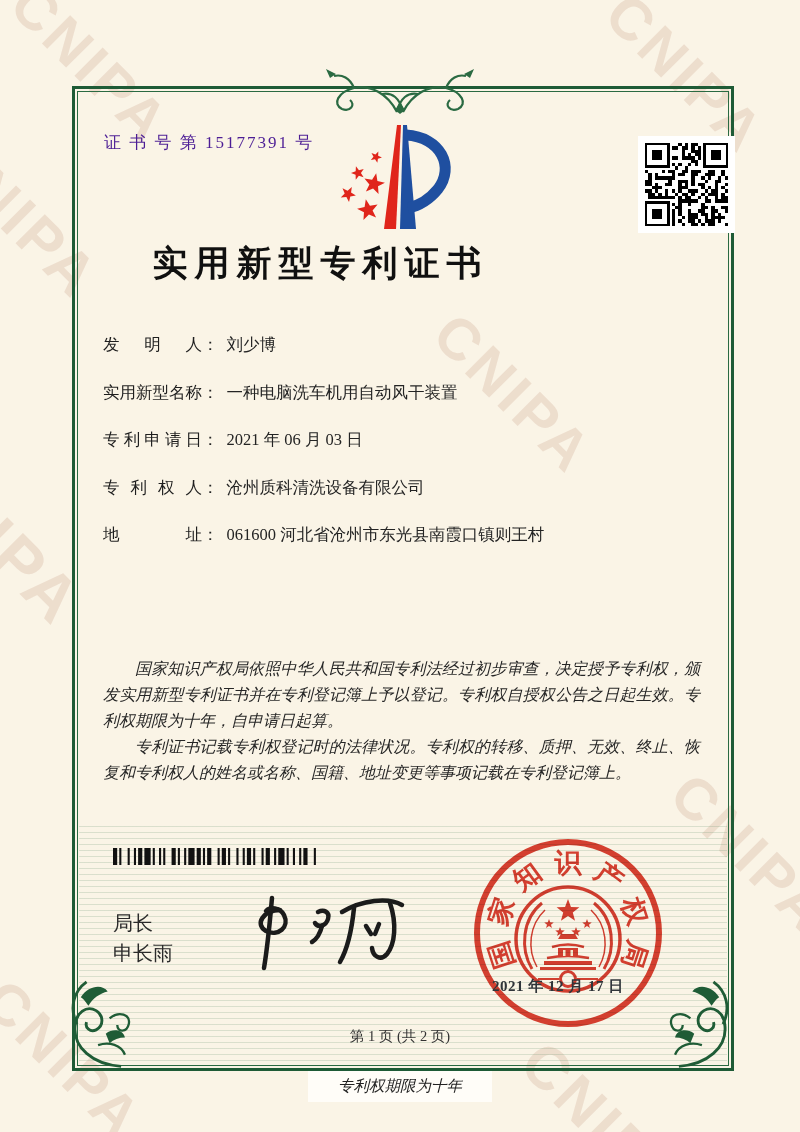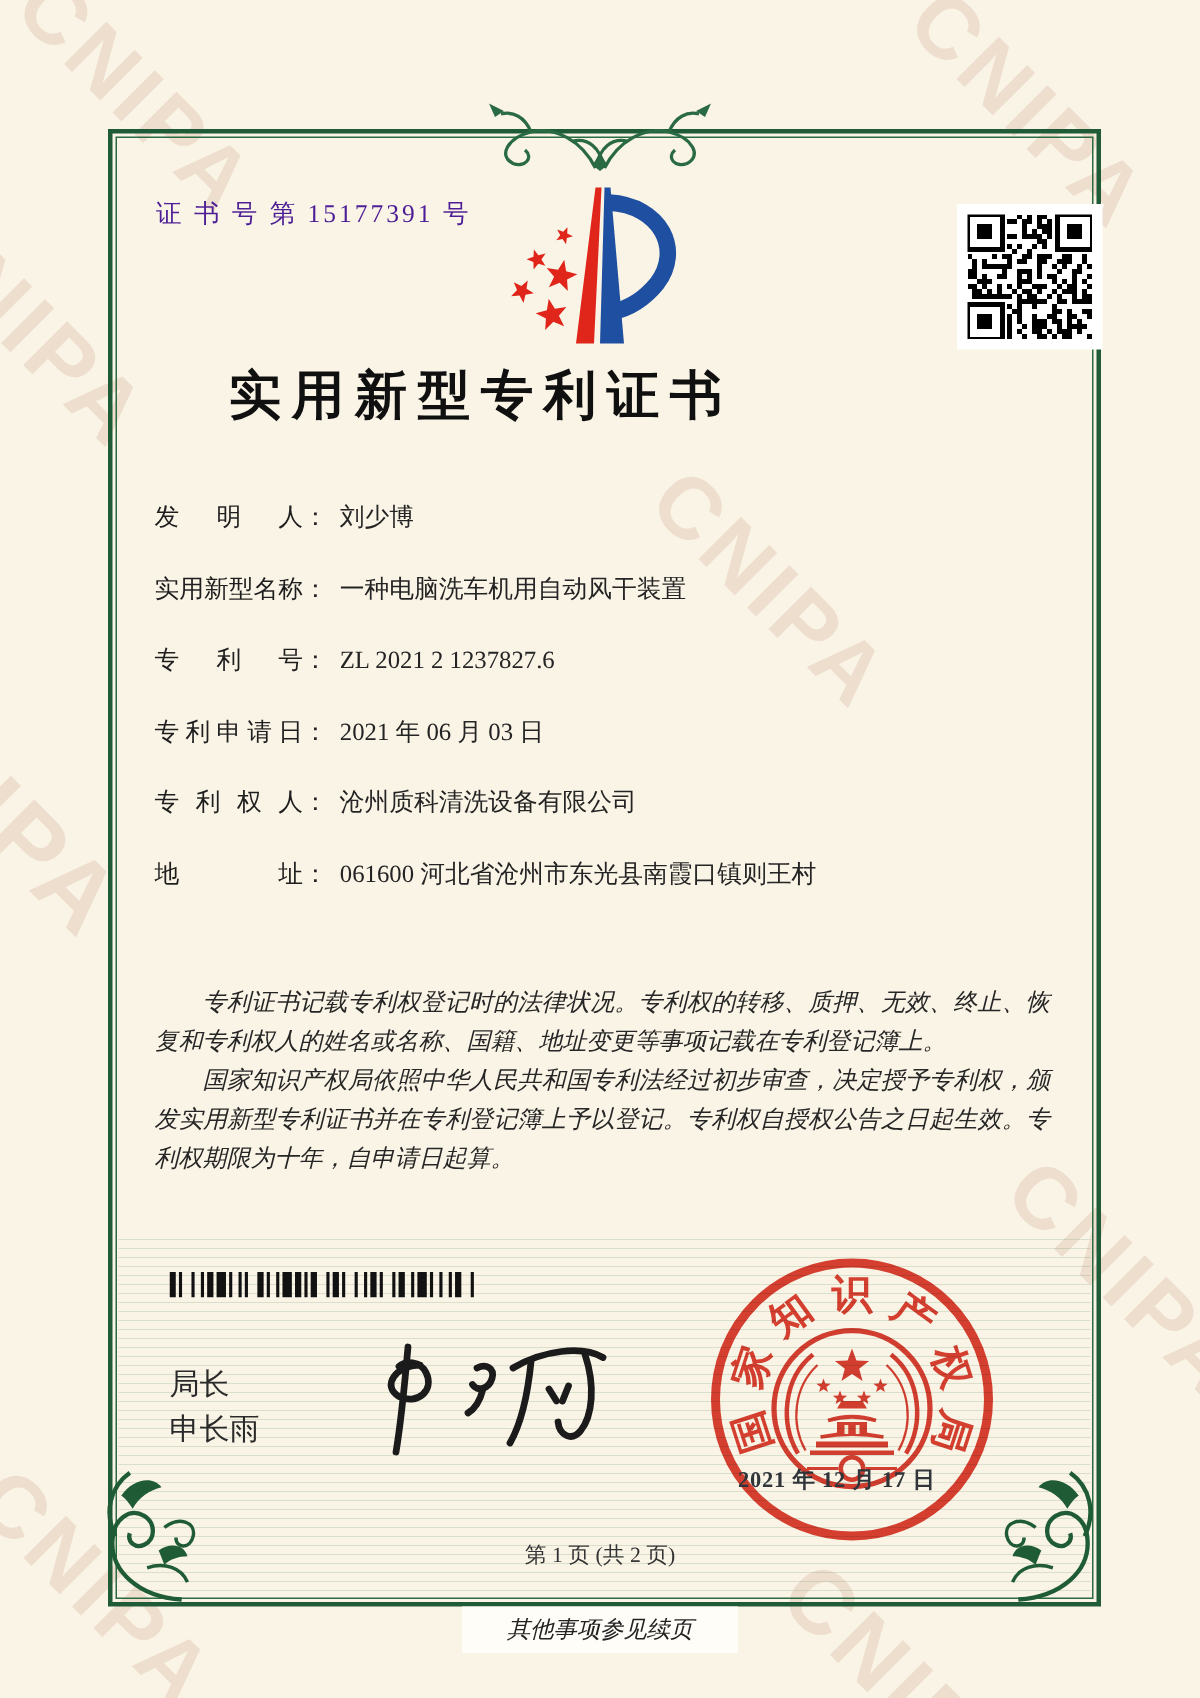--- a/index.html
+++ b/index.html
@@ -337,29 +337,28 @@
         <rect x="2" y="20" width="3" height="3" fill="#000"></rect>
       </g>
     </svg>
 </div>
 
 <div id="title" class="abs content">实用新型专利证书</div>
 
 <div id="fields" class="abs content">
     <div class="frow"><span class="flabel">发明人</span><span class="fcolon">：</span><span class="fvalue">刘少博</span></div>
     <div class="frow"><span class="flabel">实用新型名称</span><span class="fcolon">：</span><span class="fvalue">一种电脑洗车机用自动风干装置</span></div>
-    <div class="frow"><span class="flabel">专利号</span><span class="fcolon">：</span><span class="fvalue">ZL 2021 2 1237827.6</span></div>
     <div class="frow"><span class="flabel">专利申请日</span><span class="fcolon">：</span><span class="fvalue">2021 年 06 月 03 日</span></div>
     <div class="frow"><span class="flabel">专利权人</span><span class="fcolon">：</span><span class="fvalue">沧州质科清洗设备有限公司</span></div>
     <div class="frow"><span class="flabel">地址</span><span class="fcolon">：</span><span class="fvalue">061600 河北省沧州市东光县南霞口镇则王村</span></div>
   </div>
 
 <div id="body-text" class="abs content">
+    <p>国家知识产权局依照中华人民共和国专利法经过初步审查，决定授予专利权，颁发实用新型专利证书并在专利登记簿上予以登记。专利权自授权公告之日起生效。专利权期限为十年，自申请日起算。</p>
     <p>专利证书记载专利权登记时的法律状况。专利权的转移、质押、无效、终止、恢复和专利权人的姓名或名称、国籍、地址变更等事项记载在专利登记簿上。</p>
-    <p>国家知识产权局依照中华人民共和国专利法经过初步审查，决定授予专利权，颁发实用新型专利证书并在专利登记簿上予以登记。专利权自授权公告之日起生效。专利权期限为十年，自申请日起算。</p>
   </div>
 
 <svg id="barcode" class="abs content" viewBox="0 0 205 17" preserveAspectRatio="none">
     <rect x="0" y="0" width="4.183673469387755" height="17" fill="#111"></rect>
     <rect x="6.275510204081632" y="0" width="2.0918367346938775" height="17" fill="#111"></rect>
     <rect x="14.642857142857142" y="0" width="2.0918367346938775" height="17" fill="#111"></rect>
     <rect x="20.918367346938776" y="0" width="2.0918367346938775" height="17" fill="#111"></rect>
     <rect x="25.10204081632653" y="0" width="4.183673469387755" height="17" fill="#111"></rect>
     <rect x="31.377551020408163" y="0" width="6.275510204081632" height="17" fill="#111"></rect>
     <rect x="39.744897959183675" y="0" width="2.0918367346938775" height="17" fill="#111"></rect>
@@ -442,14 +441,14 @@
     <rect x="-5" y="11" width="2.5" height="6" fill="#faf4e6" stroke="none"></rect>
     <rect x="2.5" y="11" width="2.5" height="6" fill="#faf4e6" stroke="none"></rect>
     <circle cx="0" cy="40" r="7.5" fill="none" stroke-width="3"></circle>
     <path d="M-30,40 H-9 M9,40 H30" fill="none" stroke-width="2"></path>
   </g>
 </svg>
 <div id="seal-date" class="abs">2021 年 12 月 17 日</div>
 
 <div id="page-number" class="abs content">第 1 页 (共 2 页)</div>
 <div id="footer-note" class="abs">
-  <span>其他事项参见续页</span>
+  <span>专利权期限为十年</span>
 </div>
 
 </body></html>

